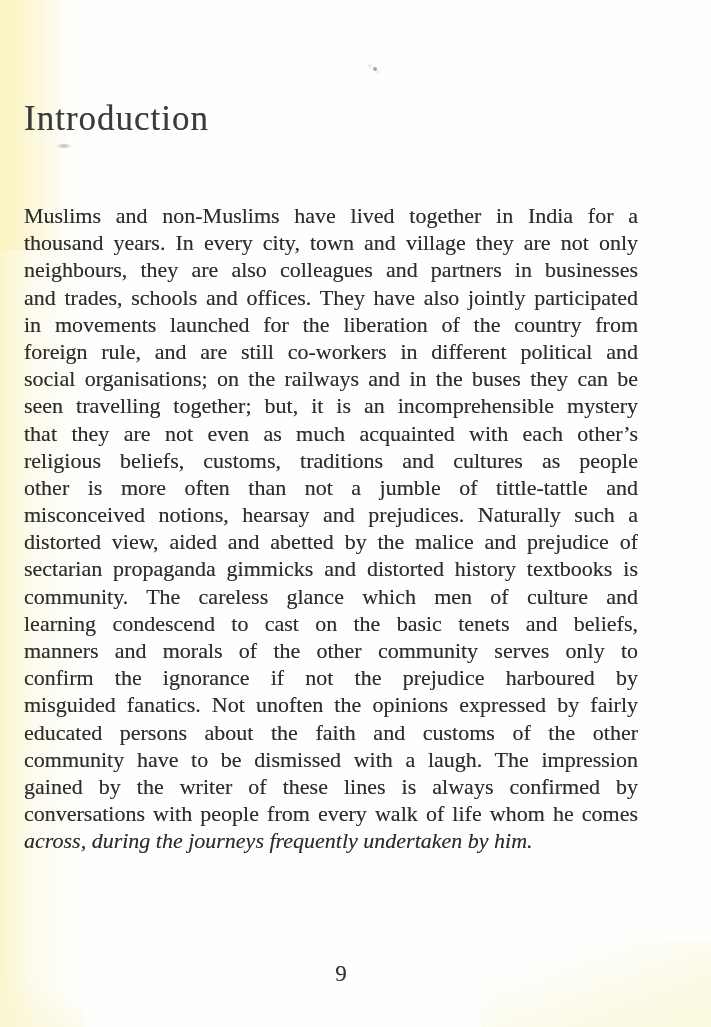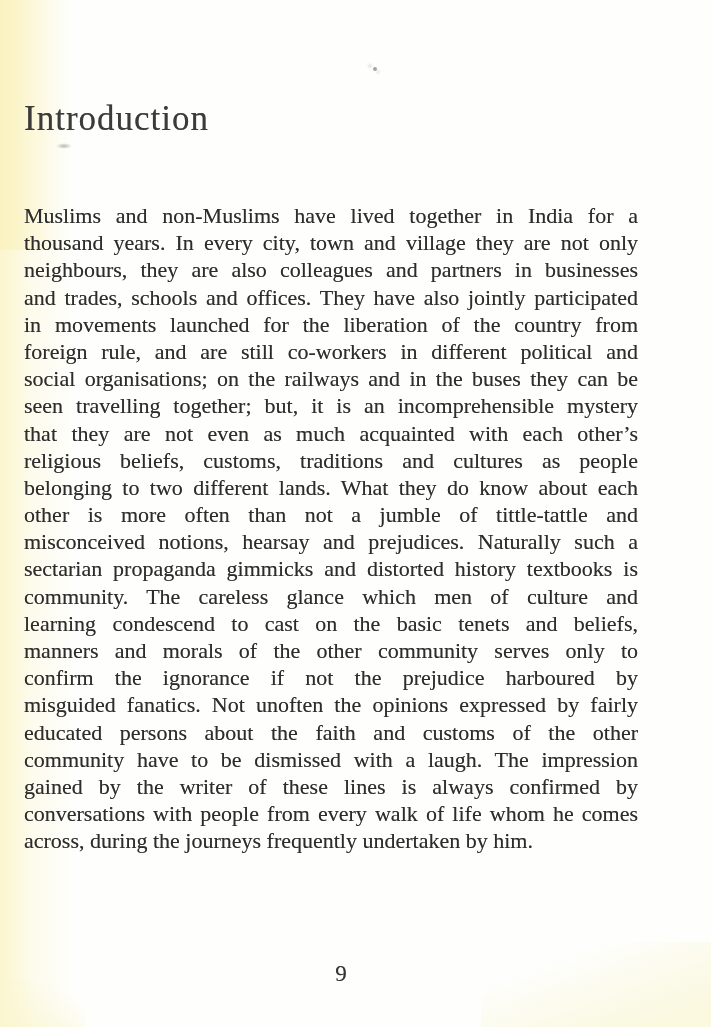--- a/index.html
+++ b/index.html
@@ -81,20 +81,21 @@
     line-height: 27.2px;
     font-size: 22px;
     color: #2d2d2d;
     text-align: justify;
     text-align-last: justify;
     overflow: hidden;
     text-shadow: 0 0 0.5px rgba(45,45,45,0.5);
   }
   .line.last {
     text-align-last: left;
+    font-style: italic;
   }
   .page-number {
     position: absolute;
     top: 961px;
     left: 10px;
     width: 100%;
     text-align: center;
     font-size: 23px;
     color: #343434;
     text-shadow: 0 0 0.5px rgba(50,50,50,0.5);
@@ -140,23 +141,23 @@
       <div class="line">Muslims and non-Muslims have lived together in India for a</div>
       <div class="line">thousand years. In every city, town and village they are not only</div>
       <div class="line">neighbours, they are also colleagues and partners in businesses</div>
       <div class="line">and trades, schools and offices. They have also jointly participated</div>
       <div class="line">in movements launched for the liberation of the country from</div>
       <div class="line">foreign rule, and are still co-workers in different political and</div>
       <div class="line">social organisations; on the railways and in the buses they can be</div>
       <div class="line">seen travelling together; but, it is an incomprehensible mystery</div>
       <div class="line">that they are not even as much acquainted with each other’s</div>
       <div class="line">religious beliefs, customs, traditions and cultures as people</div>
-      <div class="line">belonging to two different lands. What they do know about each</div>
       <div class="line">other is more often than not a jumble of tittle-tattle and</div>
       <div class="line">misconceived notions, hearsay and prejudices. Naturally such a</div>
+      <div class="line">distorted view, aided and abetted by the malice and prejudice of</div>
       <div class="line">sectarian propaganda gimmicks and distorted history textbooks is</div>
       <div class="line">community. The careless glance which men of culture and</div>
       <div class="line">learning condescend to cast on the basic tenets and beliefs,</div>
       <div class="line">manners and morals of the other community serves only to</div>
       <div class="line">confirm the ignorance if not the prejudice harboured by</div>
       <div class="line">misguided fanatics. Not unoften the opinions expressed by fairly</div>
       <div class="line">educated persons about the faith and customs of the other</div>
       <div class="line">community have to be dismissed with a laugh. The impression</div>
       <div class="line">gained by the writer of these lines is always confirmed by</div>
       <div class="line">conversations with people from every walk of life whom he comes</div>

